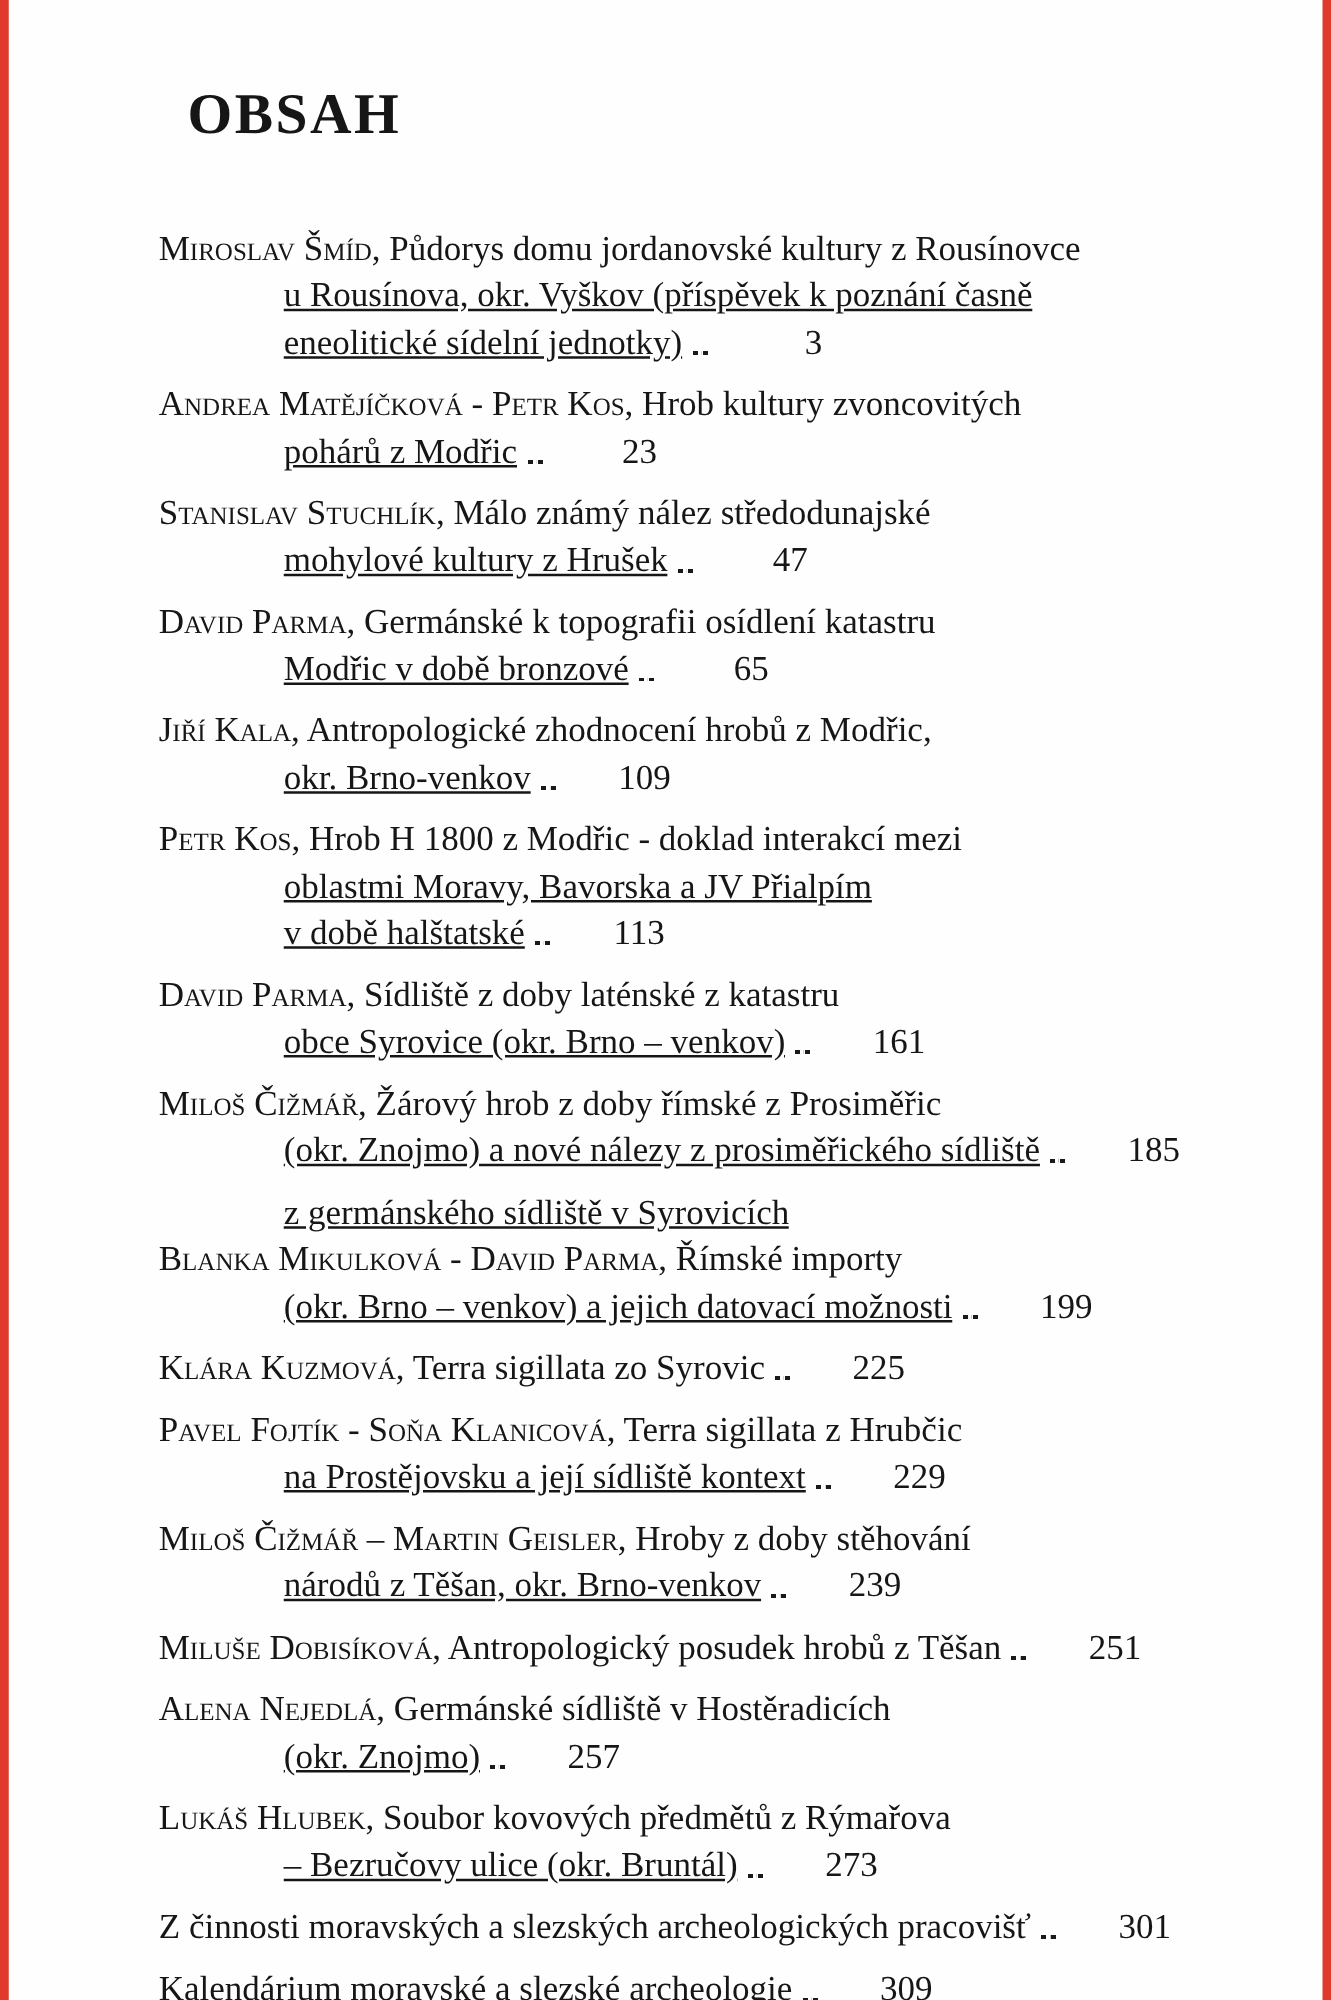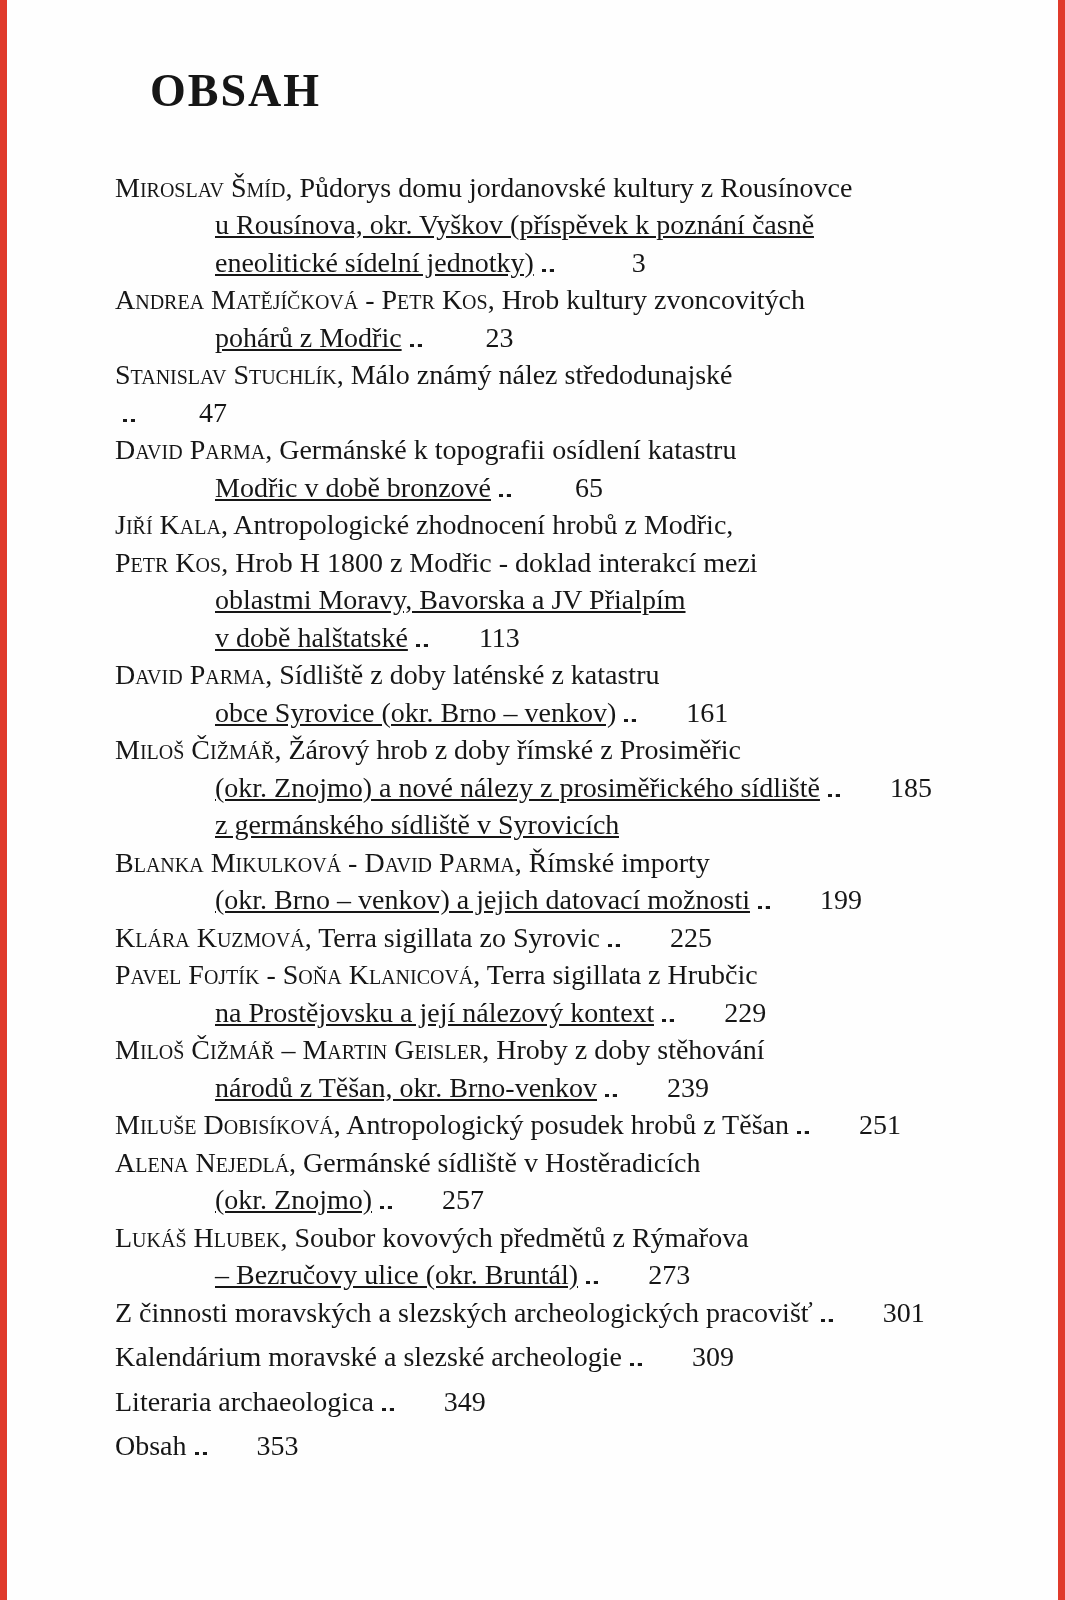--- a/index.html
+++ b/index.html
@@ -29,21 +29,21 @@
     font-weight: bold;
     letter-spacing: 2px;
     line-height: 1;
   }
   .toc {
     position: absolute;
     left: 115px;
     top: 166px;
     width: 848px;
   }
-  .toc-entry { margin: 0; }
+  .toc-entry { margin: 12px; }
   .toc-entry.spaced { margin-top: 7px; }
   .toc-line {
     display: flex;
     align-items: flex-end;
     height: 37.5px;
     font-size: 28px;
     white-space: nowrap;
   }
   .toc-line .text { flex: 0 1 auto; overflow: hidden; }
   .toc-line.indent .text { padding-left: 100px; text-decoration: underline; }
@@ -93,38 +93,44 @@
           <span class="text"><span class="">pohárů z Modřic</span></span>
           <span class="leader" style="border-bottom-color: rgb(26, 26, 26);"></span>
           <span class="pagenum">23</span>
         </div>
       </div>
       <div class="toc-entry">
         <div class="toc-line">
           <span class="text"><span class="sc">Stanislav Stuchlík</span><span class="">, Málo známý nález středodunajské</span></span>
         </div>
         <div class="toc-line indent">
+          <span class="text"><span class="">mohylové kultury z Hrušek</span></span>
           <span class="leader" style="border-bottom-color: rgb(26, 26, 26);"></span>
           <span class="pagenum">47</span>
         </div>
       </div>
       <div class="toc-entry">
         <div class="toc-line">
           <span class="text"><span class="sc">David Parma</span><span class="">, Germánské k topografii osídlení katastru</span></span>
         </div>
         <div class="toc-line indent">
           <span class="text"><span class="">Modřic v době bronzové</span></span>
           <span class="leader" style="border-bottom-color: rgb(26, 26, 26);"></span>
           <span class="pagenum">65</span>
         </div>
       </div>
       <div class="toc-entry">
         <div class="toc-line">
           <span class="text"><span class="sc">Jiří Kala</span><span class="">, Antropologické zhodnocení hrobů z Modřic,</span></span>
         </div>
+        <div class="toc-line indent">
+          <span class="text"><span class="">okr. Brno-venkov</span></span>
+          <span class="leader" style="border-bottom-color: rgb(26, 26, 26);"></span>
+          <span class="pagenum">109</span>
+        </div>
       </div>
       <div class="toc-entry">
         <div class="toc-line">
           <span class="text"><span class="sc">Petr Kos</span><span class="">, Hrob H 1800 z Modřic - doklad interakcí mezi</span></span>
         </div>
         <div class="toc-line indent">
           <span class="text"><span class="">oblastmi Moravy, Bavorska a JV Přialpím</span></span>
         </div>
         <div class="toc-line indent">
           <span class="text"><span class="">v době halštatské</span></span>
@@ -170,21 +176,21 @@
           <span class="text"><span class="sc">Klára Kuzmová</span><span class="">, Terra sigillata zo Syrovic</span></span>
           <span class="leader" style="border-bottom-color: rgb(26, 26, 26);"></span>
           <span class="pagenum">225</span>
         </div>
       </div>
       <div class="toc-entry">
         <div class="toc-line">
           <span class="text"><span class="sc">Pavel Fojtík - Soňa Klanicová</span><span class="">, Terra sigillata z Hrubčic</span></span>
         </div>
         <div class="toc-line indent">
-          <span class="text"><span class="">na Prostějovsku a její nálezový kontext</span></span>
+          <span class="text"><span class="">na Prostějovsku a její sídliště kontext</span></span>
           <span class="leader" style="border-bottom-color: rgb(26, 26, 26);"></span>
           <span class="pagenum">229</span>
         </div>
       </div>
       <div class="toc-entry">
         <div class="toc-line">
           <span class="text"><span class="sc">Miloš Čižmář – Martin Geisler</span><span class="">, Hroby z doby stěhování</span></span>
         </div>
         <div class="toc-line indent">
           <span class="text"><span class="">národů z Těšan, okr. Brno-venkov</span></span>

